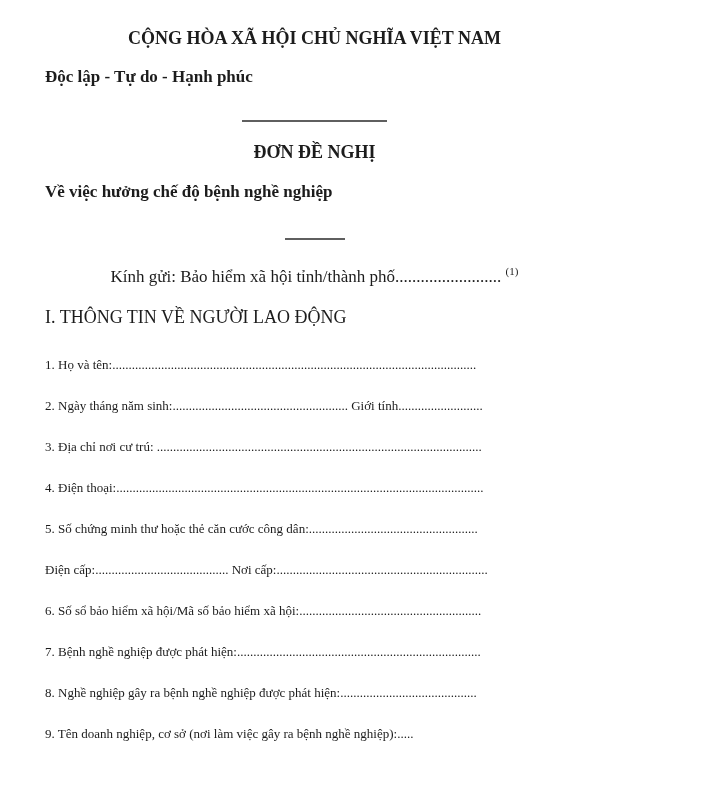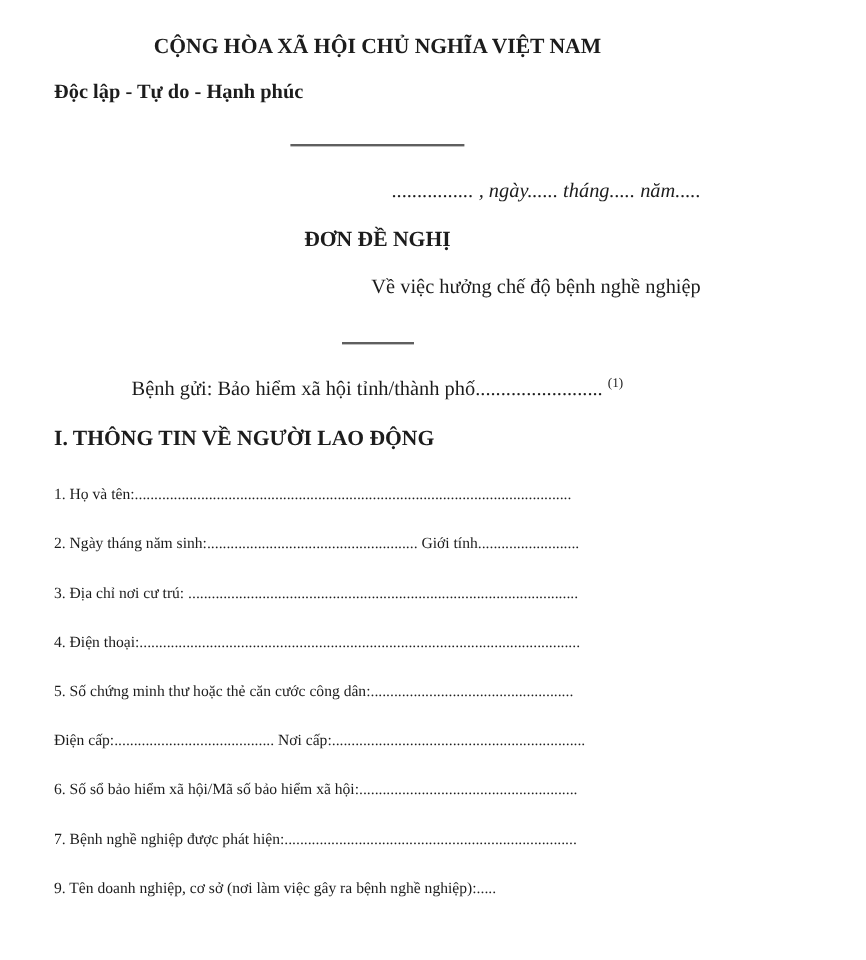--- a/index.html
+++ b/index.html
@@ -45,22 +45,22 @@
   }
   .form-title {
     font-size: 18px;
     font-weight: bold;
     text-align: center;
     line-height: 1.2;
     margin: 20px 0 0 0;
   }
   .form-subtitle {
     font-size: 17px;
-    font-weight: normal;
-    text-align: right;
+    font-weight: bold;
+    text-align: left;
     line-height: 1.2;
     margin: 18px 0 0 0;
   }
   .divider-short {
     width: 60px;
     border: 0;
     border-top: 2px solid #5f5f5f;
     margin: 36px auto 0 auto;
   }
   .recipient {
@@ -69,21 +69,21 @@
     line-height: 1.2;
     margin: 27px 0 0 0;
     white-space: nowrap;
   }
   .recipient sup {
     font-size: 11px;
     line-height: 0;
   }
   .section-heading {
     font-size: 18px;
-    font-weight: bold;
+    font-weight: normal;
     line-height: 1.2;
     margin: 20px 0 0 0;
   }
   .lines {
     margin-top: 15px;
   }
   .line {
     font-size: 13px;
     line-height: 41px;
     margin: 0;
@@ -96,38 +96,38 @@
 
 <div class="page">
   <div class="content">
 
     <p class="nat-title">CỘNG HÒA XÃ HỘI CHỦ NGHĨA VIỆT NAM</p>
 
     <p class="motto">Độc lập - Tự do - Hạnh phúc</p>
 
     <hr class="divider-long">
 
-    <p class="date-line">................ , ngày...... tháng..... năm.....</p>
 
     <p class="form-title">ĐƠN ĐỀ NGHỊ</p>
 
     <p class="form-subtitle">Về việc hưởng chế độ bệnh nghề nghiệp</p>
 
     <hr class="divider-short">
 
-    <p class="recipient"><span>Bệnh gửi: Bảo hiểm xã hội tỉnh/thành phố......................... </span><sup>(1)</sup></p>
+    <p class="recipient"><span>Kính gửi: Bảo hiểm xã hội tỉnh/thành phố......................... </span><sup>(1)</sup></p>
 
     <p class="section-heading">I. THÔNG TIN VỀ NGƯỜI LAO ĐỘNG</p>
 
     <div class="lines">
       <p class="line">1. Họ và tên:................................................................................................................</p>
       <p class="line">2. Ngày tháng năm sinh:...................................................... Giới tính..........................</p>
       <p class="line">3. Địa chỉ nơi cư trú: ....................................................................................................</p>
       <p class="line">4. Điện thoại:.................................................................................................................</p>
       <p class="line">5. Số chứng minh thư hoặc thẻ căn cước công dân:....................................................</p>
       <p class="line">Điện cấp:......................................... Nơi cấp:.................................................................</p>
       <p class="line">6. Số sổ bảo hiểm xã hội/Mã số bảo hiểm xã hội:........................................................</p>
       <p class="line">7. Bệnh nghề nghiệp được phát hiện:...........................................................................</p>
+      <p class="line">8. Nghề nghiệp gây ra bệnh nghề nghiệp được phát hiện:..........................................</p>
       <p class="line">9. Tên doanh nghiệp, cơ sở (nơi làm việc gây ra bệnh nghề nghiệp):.....</p>
     </div>
 
   </div>
 </div>
 
 </body></html>

